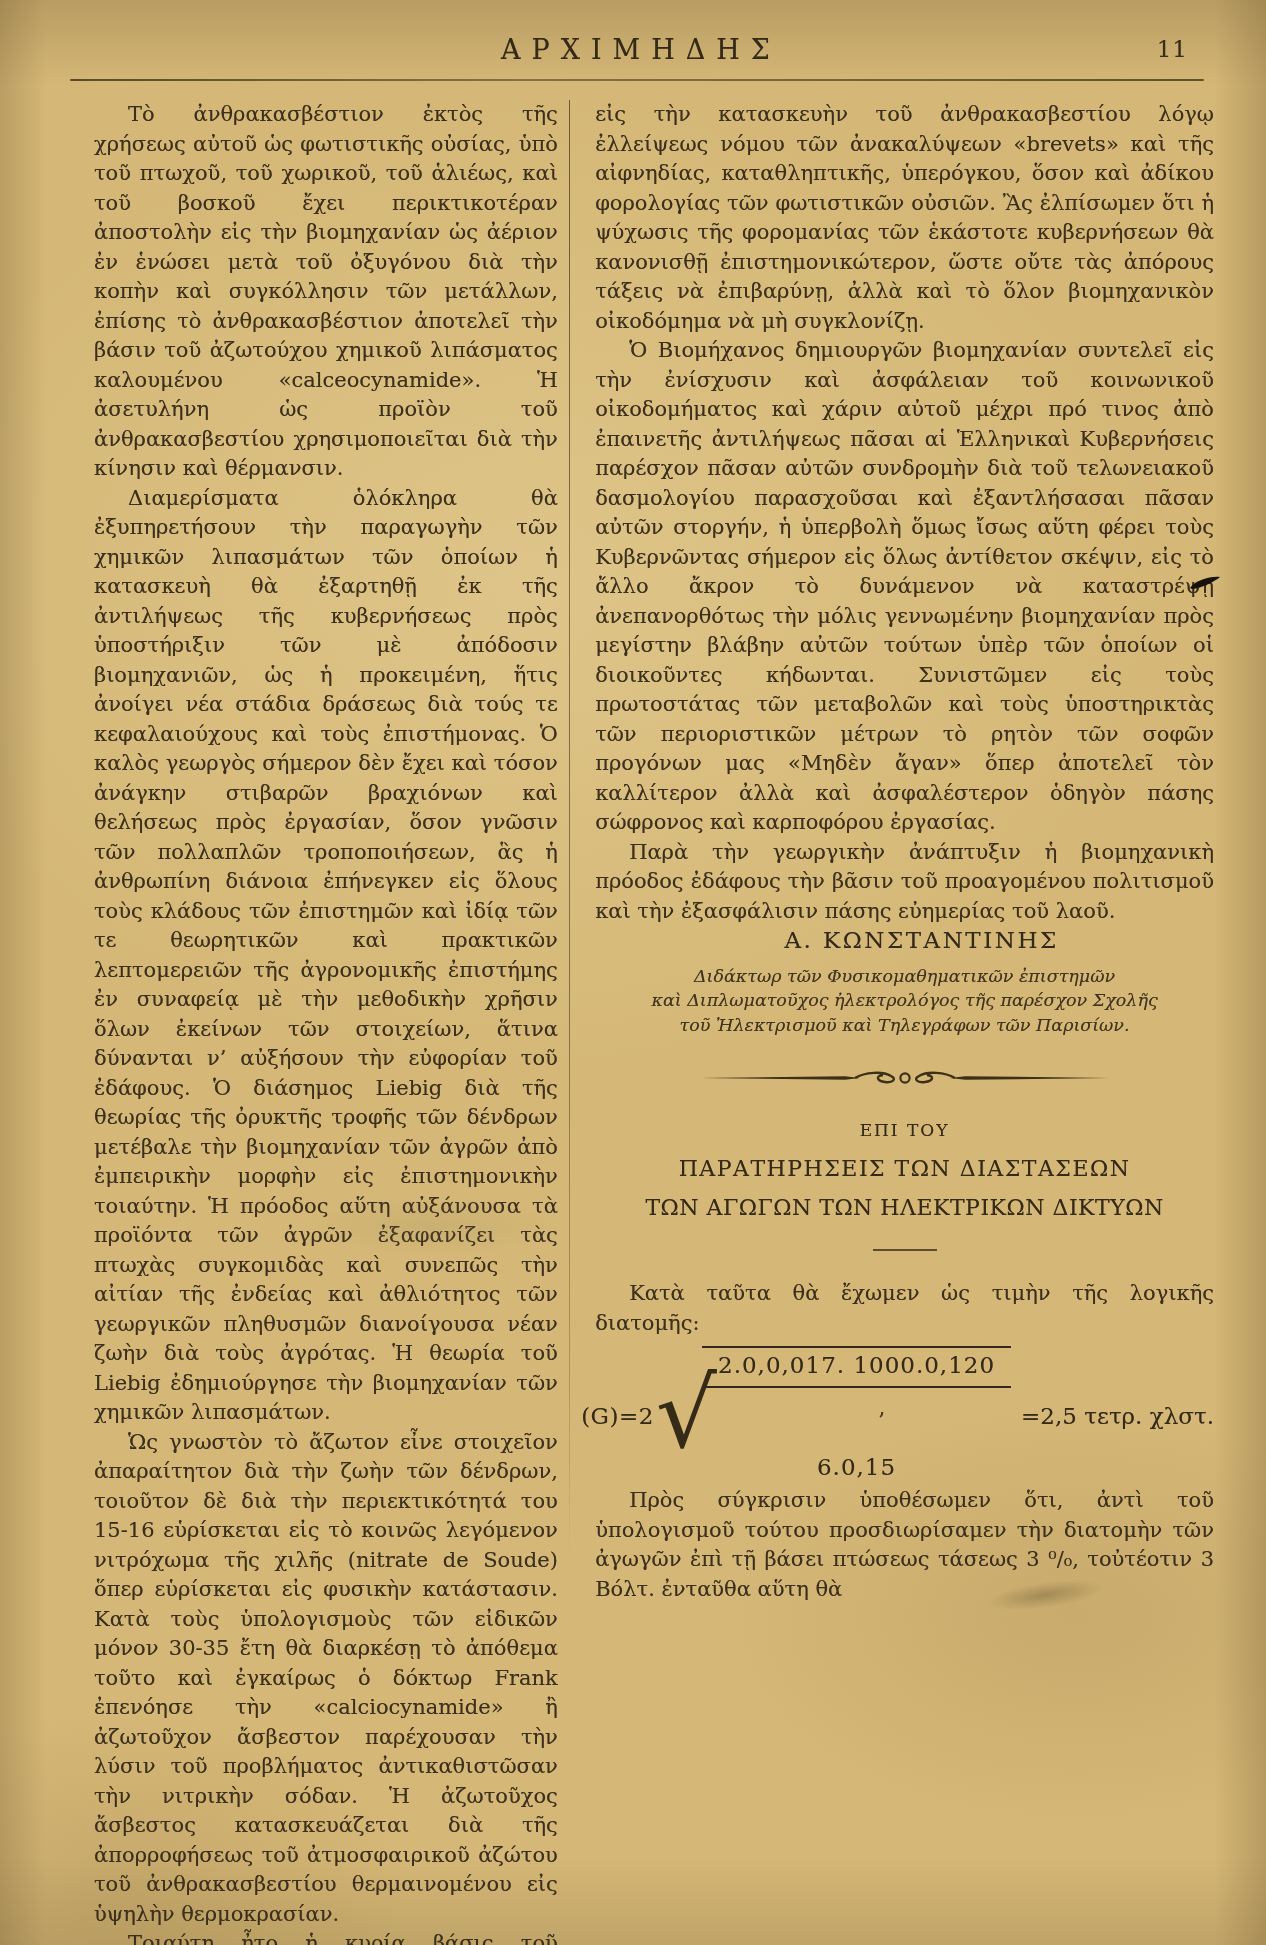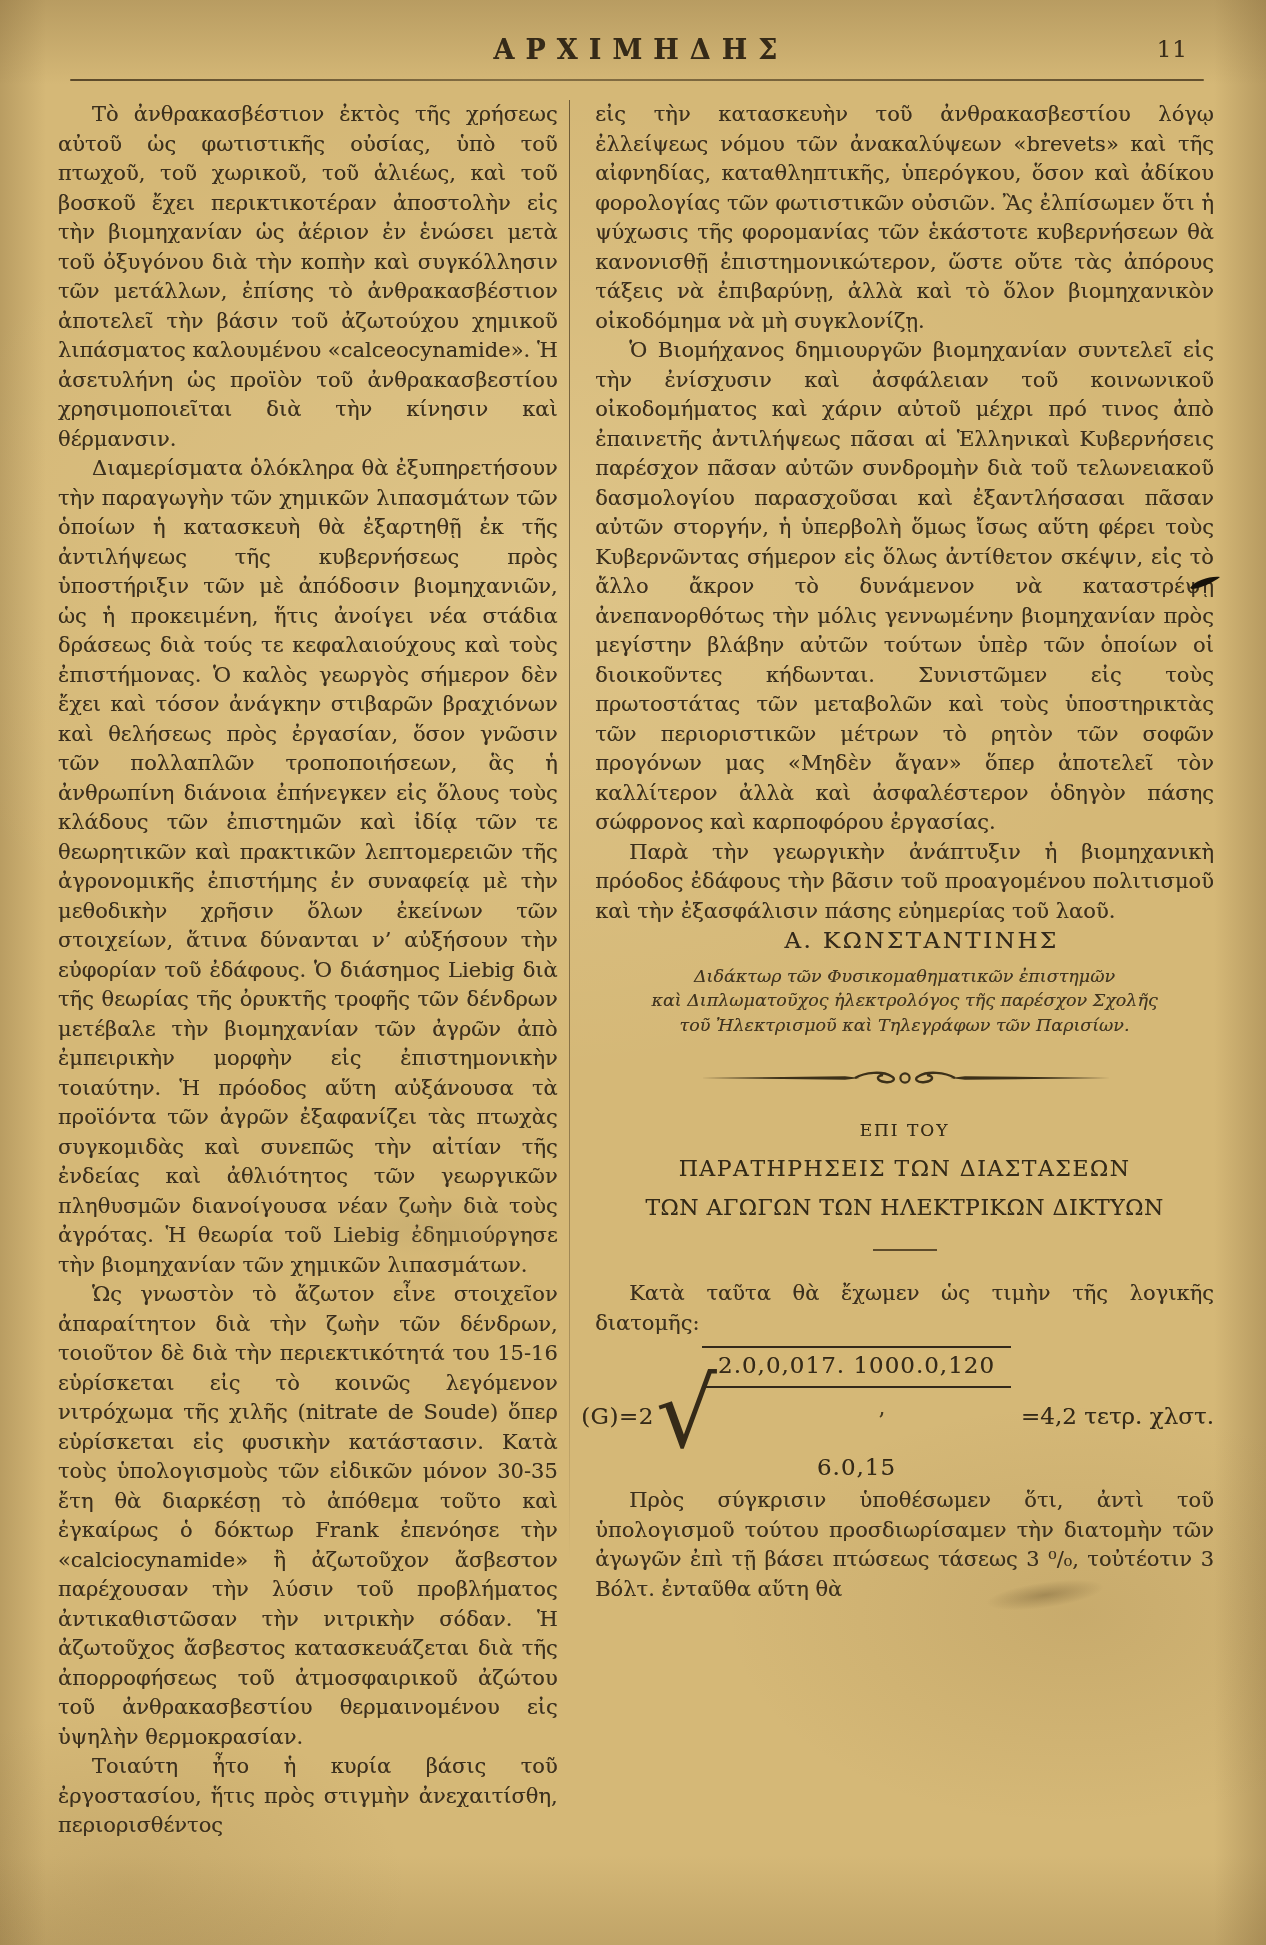--- a/index.html
+++ b/index.html
@@ -22,42 +22,41 @@
   }
   .page *{text-shadow:0 0 0.6px rgba(62,47,24,0.45);}
 
   
   .header{position:relative;height:100px;}
   .journal-title{
     position:absolute;left:16px;right:0;top:34px;
     text-align:center;
     font-size:27px;letter-spacing:11px;
     color:#352a18;
-    font-weight:bold;
   }
   .page-number{
     position:absolute;right:78px;top:36px;
     font-size:23px;letter-spacing:1px;color:#3a2e1b;
   }
   .header-rule{
     position:absolute;left:70px;right:62px;top:79px;height:2px;
     background:linear-gradient(90deg,rgba(70,54,28,.85),rgba(70,54,28,.55) 40%,rgba(70,54,28,.8));
     border-radius:2px;
   }
 
   
   .columns{
     position:absolute;top:100px;left:58px;right:52px;bottom:0;
     display:flex;
   }
   .col{
     font-size:21px;line-height:29.5px;
     text-align:justify;
   }
-  .col-left{width:552px;}
+  .col-left{width:552px;margin-left:36px;}
   .col-right{flex:1;margin-left:25px;}
   .col-divider{
     width:1.5px;margin-left:11px;
     background:linear-gradient(180deg, rgba(66,50,26,0.7) 0%, rgba(66,50,26,0.55) 55%, rgba(66,50,26,0.25) 78%, rgba(66,50,26,0) 88%);
     height:1660px;
   }
   .col p{margin:0;text-indent:34px;}
   .col p.no-indent{text-indent:0;}
 
   
@@ -191,21 +190,21 @@
 
       <p class="intro-para">Κατὰ ταῦτα θὰ ἔχωμεν ὡς τιμὴν τῆς λογικῆς διατομῆς:</p>
 
       <div class="formula">
         <span class="f-lhs">(G)=2</span>
         <span class="f-root">√</span>
         <span class="f-frac">
           <span class="f-num">2.0,0,017. 1000.0,120</span>
           <span class="f-den">6.0,15</span>
         </span>
-        <span class="f-result">=4,2 τετρ. χλστ.</span>
+        <span class="f-result">=2,5 τετρ. χλστ.</span>
       </div>
 
       <p>Πρὸς σύγκρισιν ὑποθέσωμεν ὅτι, ἀντὶ τοῦ ὑπολογισμοῦ τούτου προσδιωρίσαμεν τὴν διατομὴν τῶν ἀγωγῶν ἐπὶ τῇ βάσει πτώσεως τάσεως 3 ⁰/₀, τοὐτέοτιν 3 Βόλτ. ἐνταῦθα αὕτη θὰ</p>
     </div>
   </div>
 
   <span class="stray-mark">’</span>
 
   <svg class="ink-blot" viewBox="0 0 34 14" aria-hidden="true">
     <path d="M2 12 C8 4, 22 0, 32 1 C26 6, 14 12, 4 13 Z" fill="#17120a"></path>

